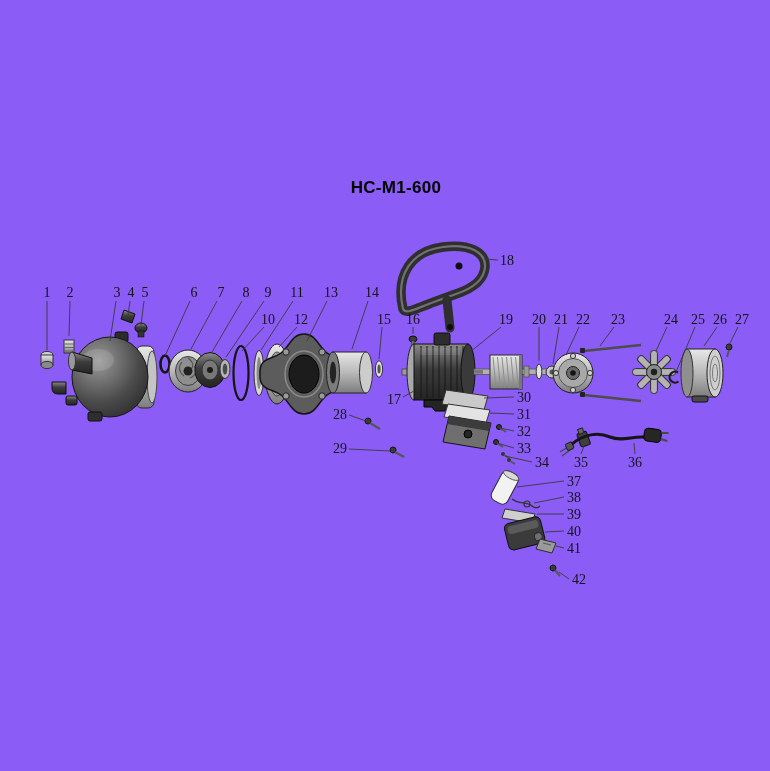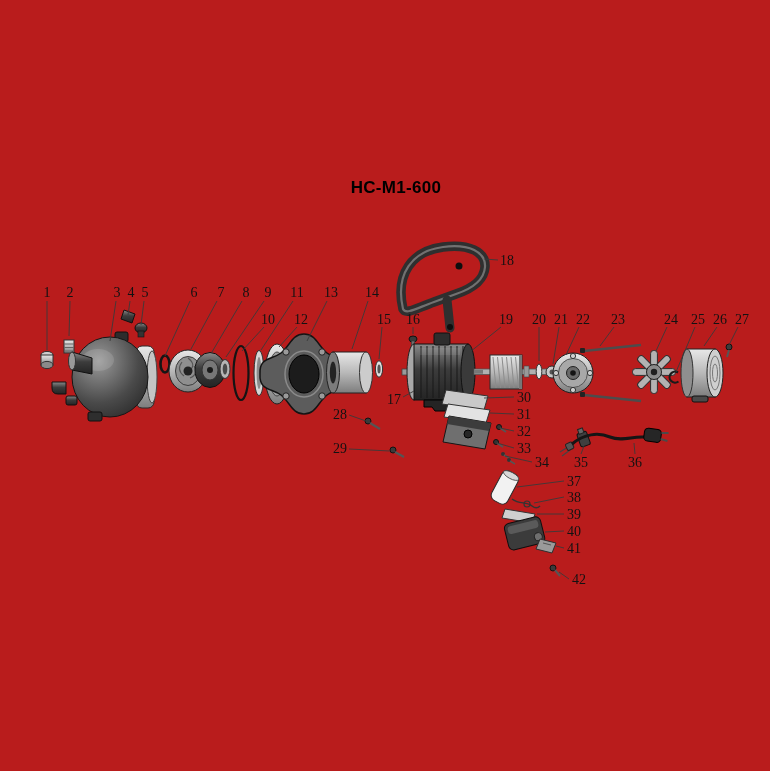--- a/index.html
+++ b/index.html
@@ -1,16 +1,16 @@
 <!DOCTYPE html>
 <html><head>
 <meta charset="utf-8">
 <style>
   html,body{margin:0;padding:0;background:#ffffff;}
-  .stage{position:relative;width:770px;height:771px;background:#b91c1c;overflow:hidden;
+  .stage{position:relative;width:770px;height:771px;background:#8b5cf6;overflow:hidden;
          font-family:"Liberation Serif",serif;}
   svg{display:block}
   .lbl{font-family:"Liberation Serif",serif;font-size:14px;fill:#121212;text-anchor:middle;}
   .leader{stroke:#3a3a3a;stroke-width:0.9;fill:none;}
   .title{font-family:"Liberation Sans",sans-serif;font-size:17px;font-weight:700;fill:#000;
          text-anchor:middle;letter-spacing:0.3px;}
 </style>
 </head>
 <body>
 

